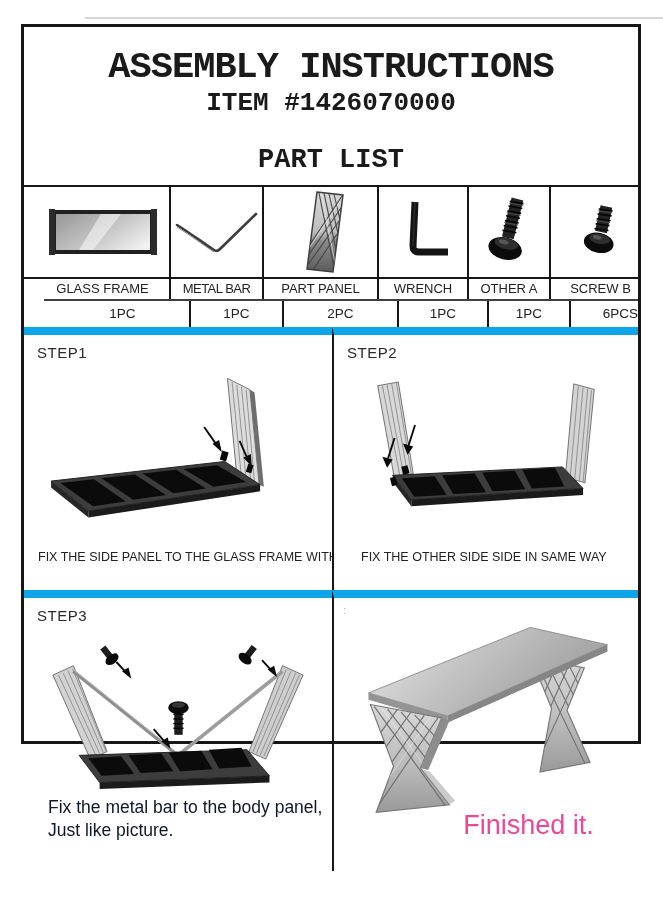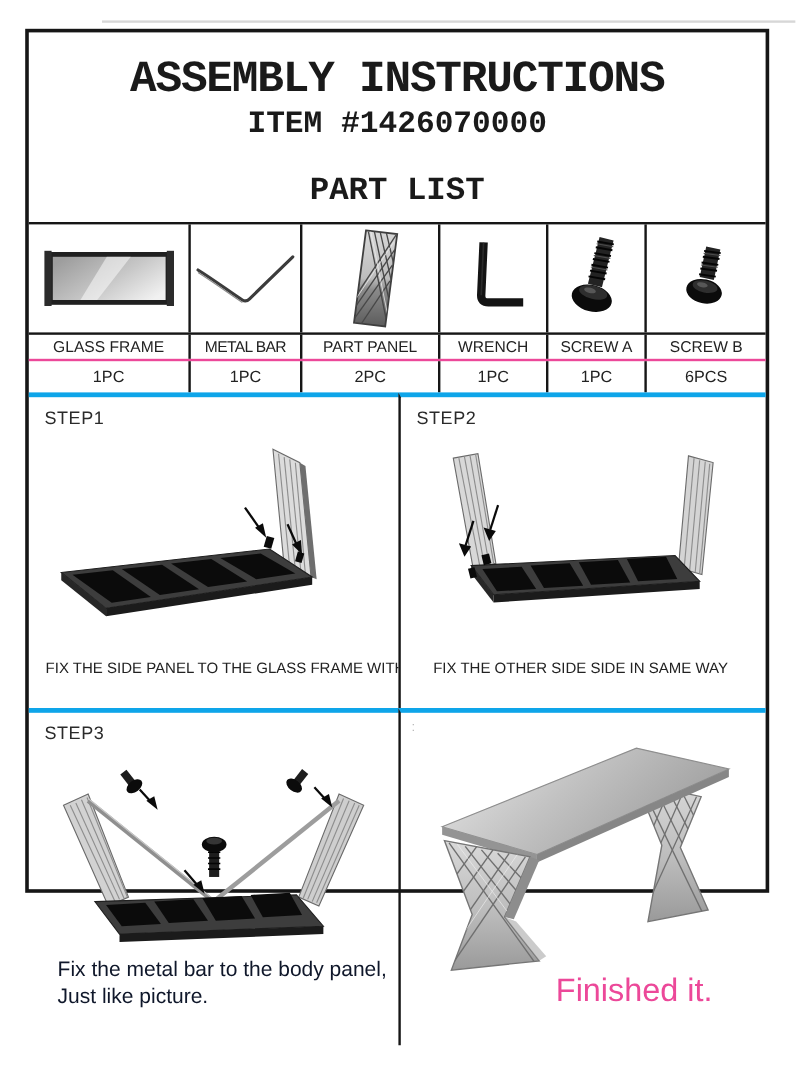--- a/index.html
+++ b/index.html
@@ -24,34 +24,34 @@
   .item-number {
     font-family:"Liberation Mono", monospace; font-weight:bold;
     font-size:26px; line-height:30px; margin-top:1px;
   }
   .part-list-title {
     font-family:"Liberation Mono", monospace; font-weight:bold;
     font-size:27px; line-height:30px; margin-top:27px;
   }
 
   
-  .parts-row { display:grid; grid-template-columns:133px 93px 115px 90px 82px 101px; }
+  .parts-row { display:grid; grid-template-columns:133px 93px 115px 90px 82px 101px;padding-left:12px; }
   .parts-row > div { border-left:2px solid #161616; }
   .parts-row > div:first-child { border-left:none; }
   .parts-images { border-top:2px solid #161616; }
   .parts-images > div { height:90px; display:flex; align-items:center; justify-content:center; }
   .parts-names  { border-top:2px solid #161616; }
   .parts-names > div { height:20px; line-height:20px; text-align:center; font-size:13px; color:#222; }
   .name-condensed { letter-spacing:-0.5px; }
-  .parts-qty { border-top:2px solid #ec4899; }
+  .parts-qty { border-top:2px solid #404040;margin-left:20px; }
   .parts-qty > div { height:26px; line-height:26px; text-align:center; font-size:13.5px; color:#222; }
 
   
   .steps-row { display:grid; grid-template-columns:308px 306px; }
-  .step-cell { position:relative; border-top:4px solid #0ea5e9; overflow:hidden; }
+  .step-cell { position:relative; border-top:8px solid #0ea5e9; overflow:hidden; }
   .step-cell.right { border-left:2px solid #161616; }
   .steps-row-1 .step-cell { height:263px; }
   .steps-row-2 .step-cell { height:281px; }
   .step-label { position:absolute; top:9px; left:13px; font-size:15px; letter-spacing:0.5px; color:#2a2a2a; }
   .step-art { display:block; margin:0 auto; }
   .art-1 { margin-top:34px; }
   .art-2 { margin-top:30px; }
   .art-3 { margin-top:34px; }
   .art-f { margin-top:14px; }
   .step-desc-caps { position:absolute; bottom:26px; left:14px; right:4px; font-size:12.5px; color:#222; white-space:nowrap; }
@@ -177,21 +177,21 @@
         </g>
       </svg>
     </div>
   </div>
 
   <div class="parts-row parts-names">
     <div>GLASS FRAME</div>
     <div class="name-condensed">METAL BAR</div>
     <div>PART PANEL</div>
     <div>WRENCH</div>
-    <div>SCREW A</div>
+    <div>OTHER A</div>
     <div>SCREW B</div>
   </div>
 
   <div class="parts-row parts-qty">
     <div>1PC</div>
     <div>1PC</div>
     <div>2PC</div>
     <div>1PC</div>
     <div>1PC</div>
     <div>6PCS</div>

